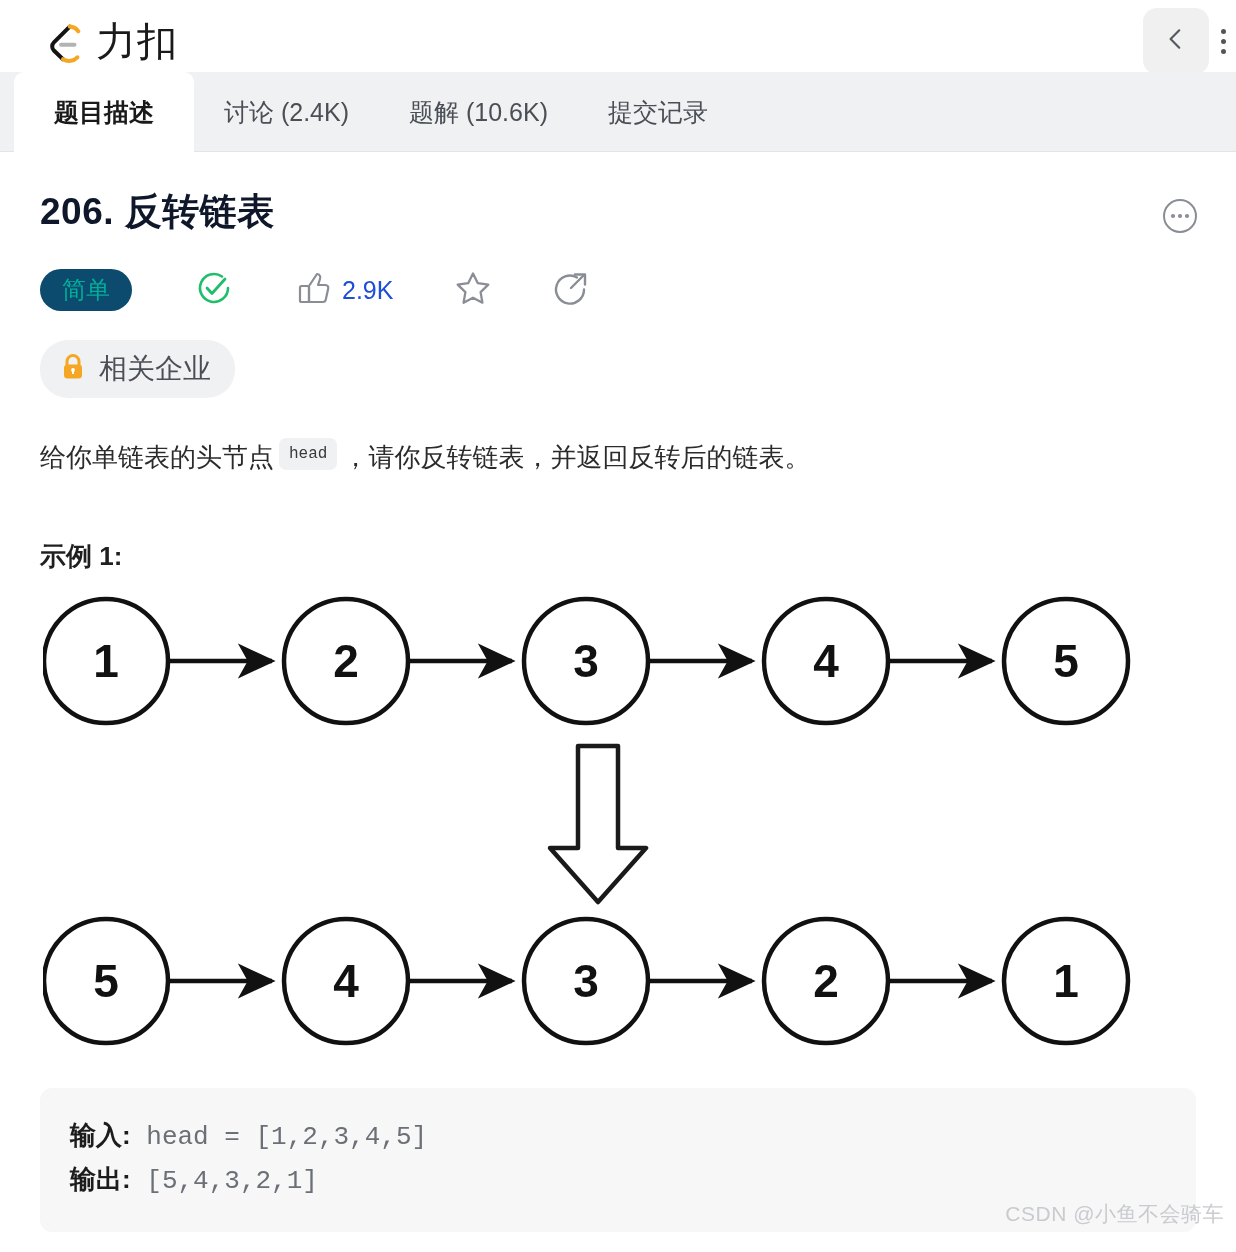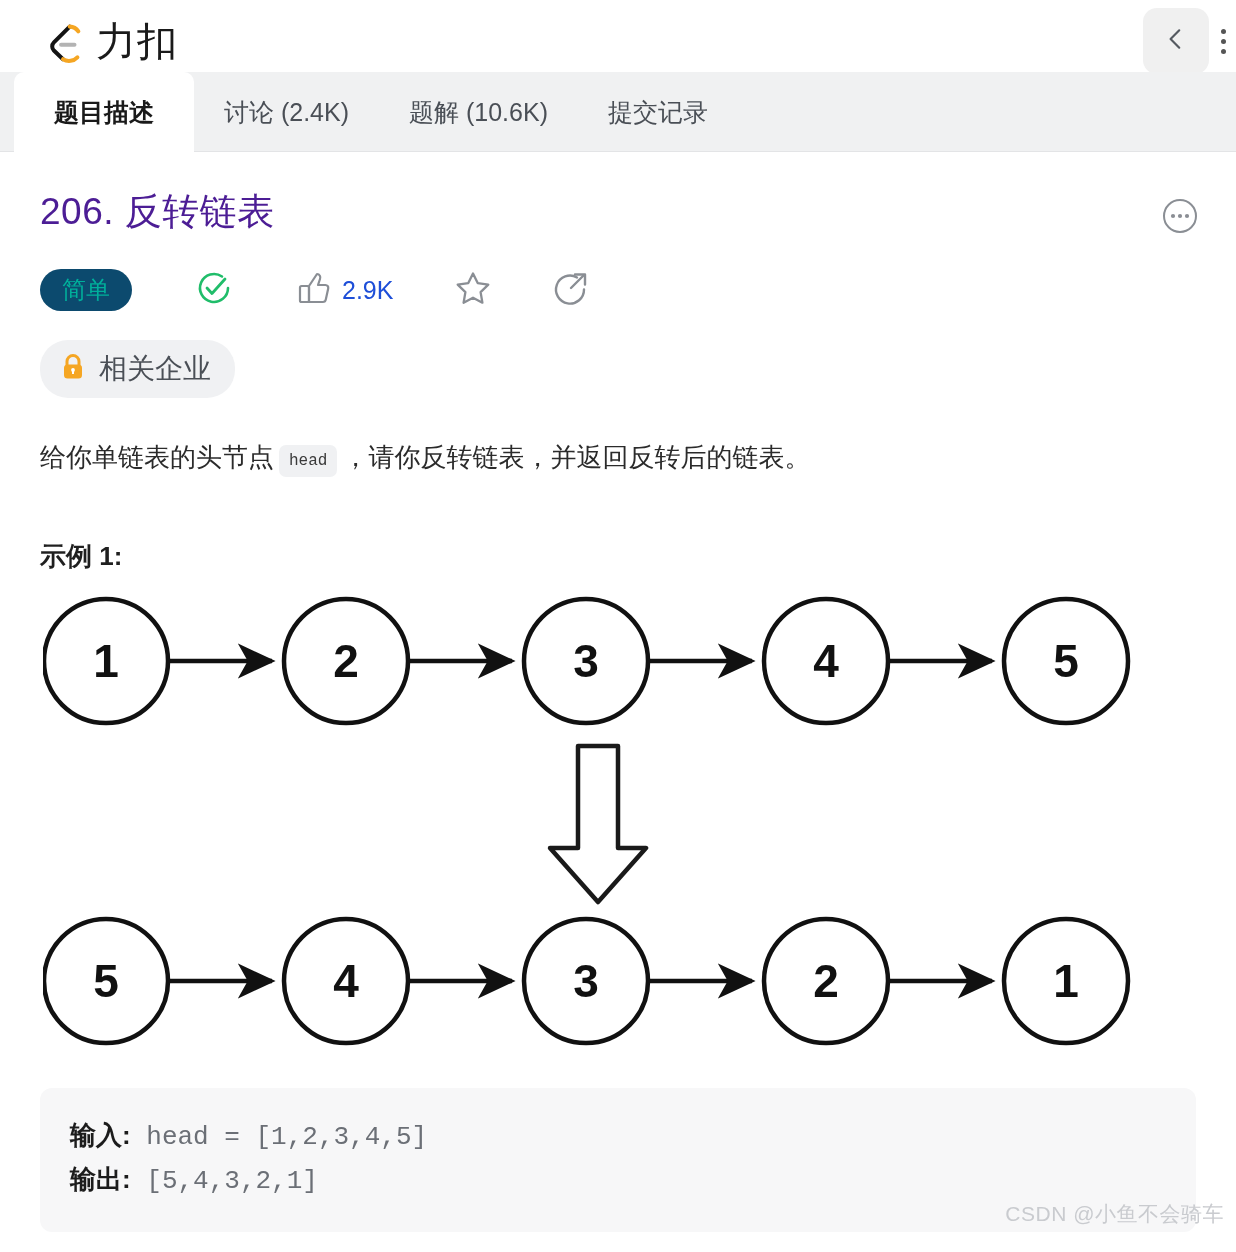--- a/index.html
+++ b/index.html
@@ -110,22 +110,22 @@
     position: relative;
   }
 
   .title-row {
     display: flex;
     align-items: flex-start;
     padding-top: 38px;
   }
   .title {
     font-size: 37px;
-    font-weight: 400;
-    color: #4c1d95;
+    font-weight: 700;
+    color: #0f172a;
     letter-spacing: 0.5px;
     line-height: 1.2;
   }
   .more-circle {
     margin-left: auto;
     margin-top: 6px;
     margin-right: -4px;
     cursor: pointer;
   }
 
@@ -169,21 +169,21 @@
     font-size: 28px;
     color: #4a4f56;
   }
 
   .desc {
     margin-top: 40px;
     font-size: 26px;
     color: #2b2b2b;
     line-height: 1.5;
     display: flex;
-    align-items: flex-end;
+    align-items: flex-start;
     flex-wrap: wrap;
   }
   .code-pill {
     display: inline-block;
     background: #f0f1f3;
     border-radius: 7px;
     padding: 4px 10px;
     margin: 0 5px;
     font-family: "Liberation Mono", "DejaVu Sans Mono", monospace;
     font-size: 16px;

